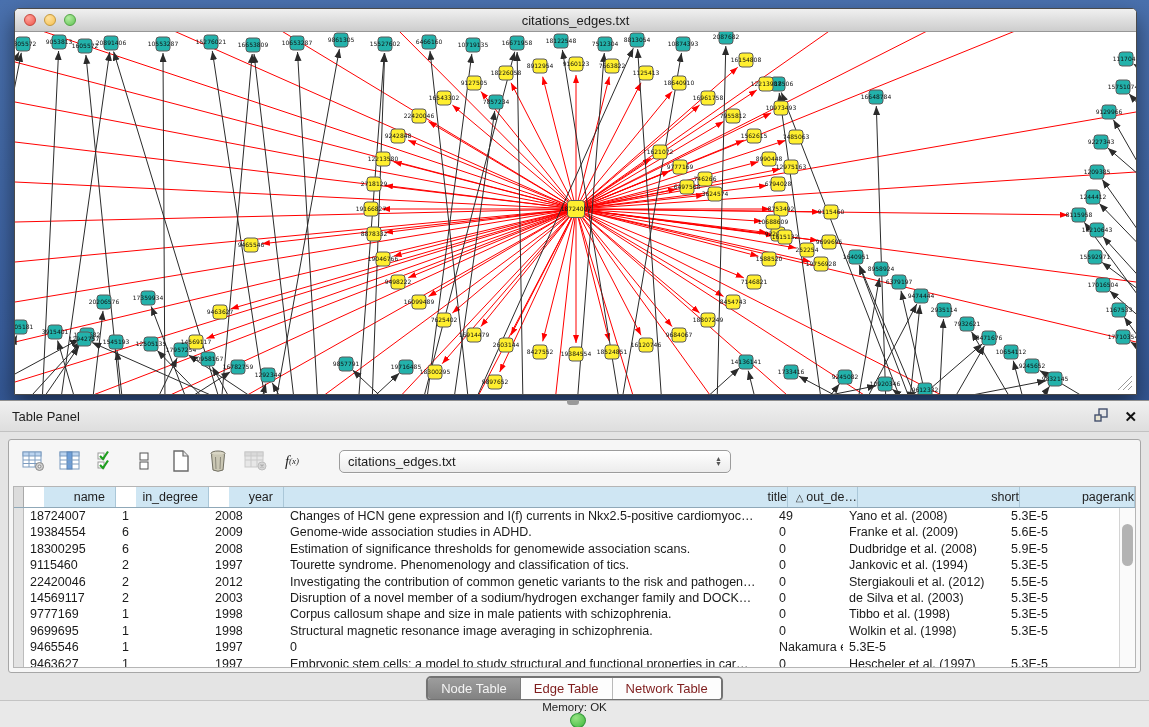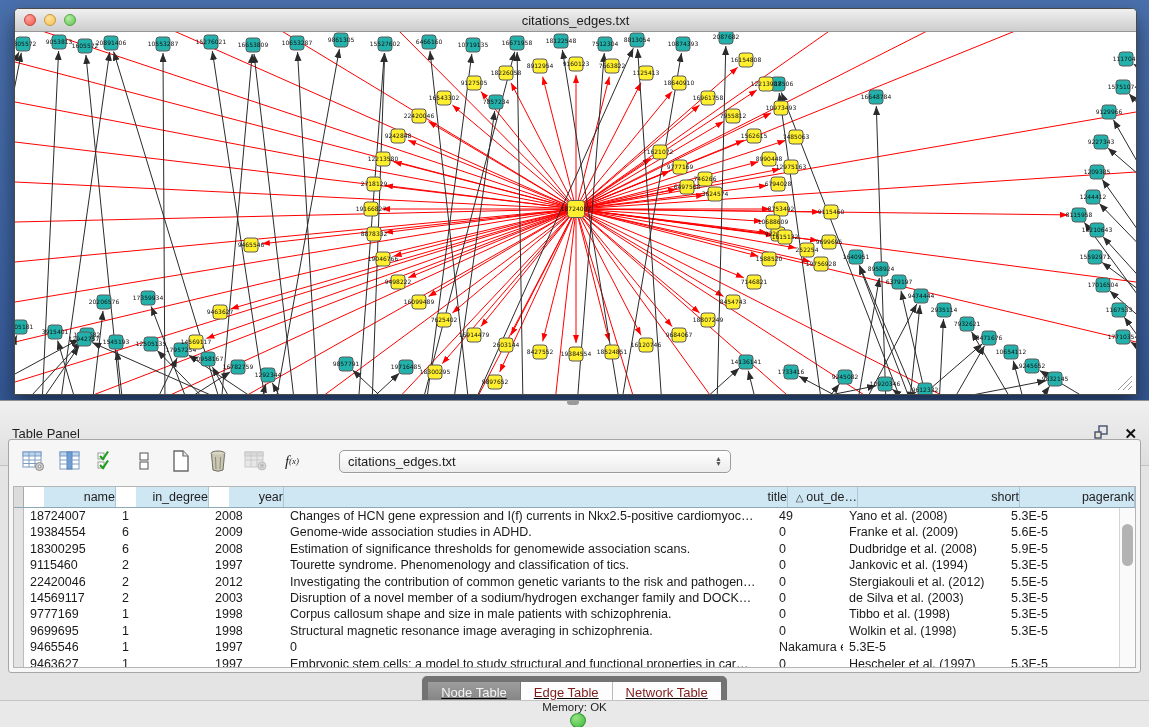--- a/index.html
+++ b/index.html
@@ -29,21 +29,21 @@
   .light.green{background:radial-gradient(circle at 35% 30%,#b4eda2,#61c354);border:1px solid #53a546;}
   .net-canvas{width:1121px;height:362px;background:#fff;display:block;}
   .net-canvas text{font-family:"DejaVu Sans",sans-serif;font-size:6px;fill:#111;text-anchor:middle;}
   
   .table-panel{
     position:absolute;left:0;top:400px;width:1149px;height:327px;
     background:#e4e4e4;border-top:1px solid #8f8f8f;
   }
   .panel-handle{position:absolute;top:-1px;left:567px;width:12px;height:5px;background:#9a9a9a;border-radius:0 0 3px 3px;}
   .panel-titlebar{
-    height:30px;display:flex;align-items:center;padding:17px 12px;
+    height:30px;display:flex;align-items:center;padding:0 12px;
     font-size:13px;color:#1e1e1e;
     background:linear-gradient(#f0f0f0,#dedede);
     border-bottom:1px solid #c2c2c2;
   }
   .panel-titlebar .spacer{flex:1;}
   .float-icon{margin-right:14px;cursor:default;}
   .close-icon{font-size:15px;font-weight:bold;color:#111;line-height:15px;cursor:default;}
   .panel-box{
     position:absolute;left:8px;right:8px;top:38px;height:232px;
     background:#f6f6f6;border:1px solid #a6a6a6;border-radius:3px;
@@ -66,37 +66,37 @@
     position:absolute;left:4px;right:4px;top:46px;bottom:4px;
     background:#fff;border:1px solid #b5b5b5;overflow:hidden;
   }
   .grid-row{display:grid;grid-template-columns:10px 92px 93px 75px 1fr 70px 162px 115px;}
   .thead{border-bottom:1px solid #8fa8b8;}
   .hcell{
     background:#cfe6f3;font-size:12.5px;line-height:20px;height:20px;color:#1e1e1e;
     border-right:1px solid #aac7d8;text-align:right;white-space:nowrap;overflow:hidden;
   }
   .hcell.strip{background:#dcdcdc;border-right:1px solid #a9a9a9;}
-  .hcell.r{text-align:right;margin-left:20px;}
+  .hcell.r{text-align:right;padding-right:10px;margin-left:20px;}
   .sort-glyph{font-size:10px;color:#333;}
   .tbody{position:absolute;left:0;right:15px;top:21px;bottom:0;overflow:hidden;}
   .cell{
     font-size:12.5px;line-height:16.4px;height:16.4px;color:#1a1a1a;
     padding:0 4px 0 6px;white-space:nowrap;overflow:hidden;
   }
   .cell.strip{background:#e3e3e3;border-right:1px solid #bcbcbc;padding:0;}
   .vscroll{
     position:absolute;right:0;top:21px;bottom:0;width:15px;
     background:#fafafa;border-left:1px solid #d4d4d4;
   }
   .vthumb{position:absolute;left:2px;right:2px;top:16px;height:42px;border-radius:6px;background:#b3b3b3;}
   
   .tabs-row{position:absolute;left:0;right:0;top:275px;display:flex;justify-content:center;}
-  .seg{display:flex;border:6px solid #737373;border-radius:5px;overflow:hidden;background:#fff;height:21px;
-       box-shadow:0 1px 1px rgba(0,0,0,.15);text-decoration:underline;}
+  .seg{display:flex;border:2px solid #737373;border-radius:5px;overflow:hidden;background:#fff;height:21px;
+       box-shadow:0 1px 1px rgba(0,0,0,.15);}
   .seg-btn{padding:0 13px;font-size:13px;line-height:21px;color:#7f1d1d;border-right:1px solid #b9b9b9;background:#fdfdfd;}
   .seg-btn:last-child{border-right:none;text-align:right;}
   .seg-btn.active{background:linear-gradient(#9d9d9d,#828282);color:#f4f4f4;border-right-color:#7c7c7c;}
   
   .statusbar{
     position:absolute;left:0;right:0;bottom:0;height:27px;
     background:#e9e9e9;border-top:1px solid #c4c4c4;
     display:flex;align-items:center;justify-content:flex-end;
     padding:0 12px;font-size:11.5px;color:#1f1f1f;flex-direction:column;
   }

